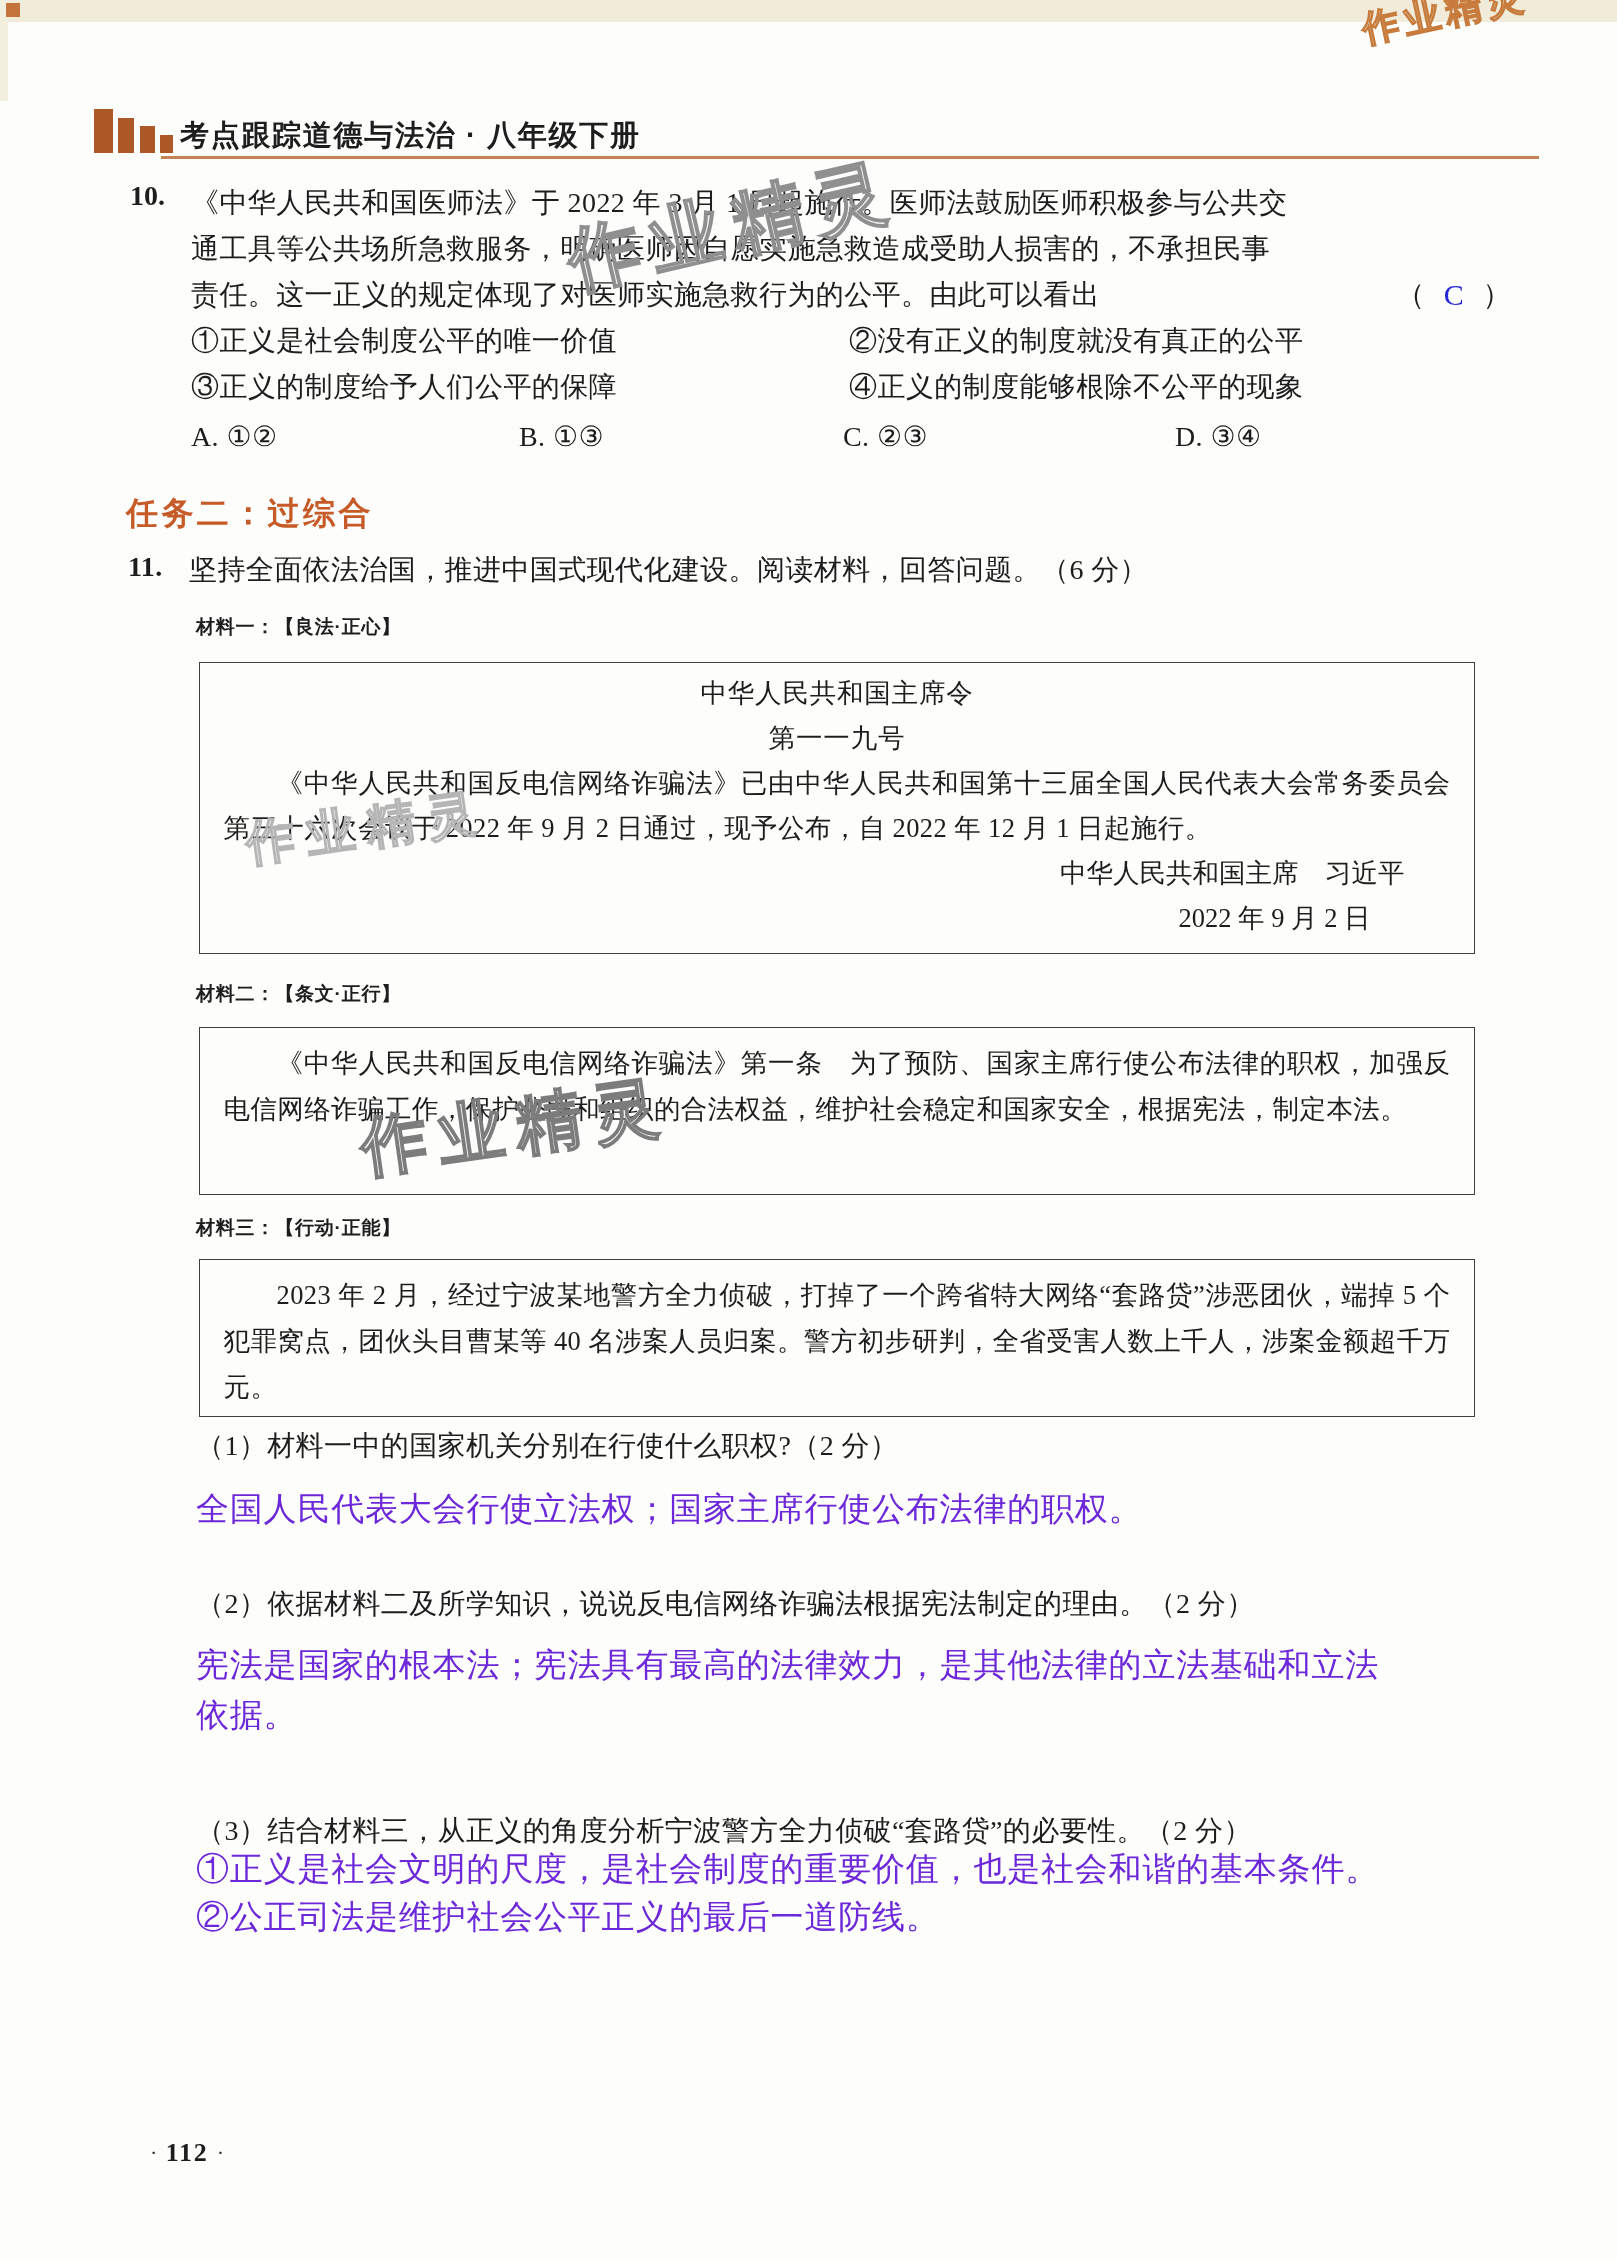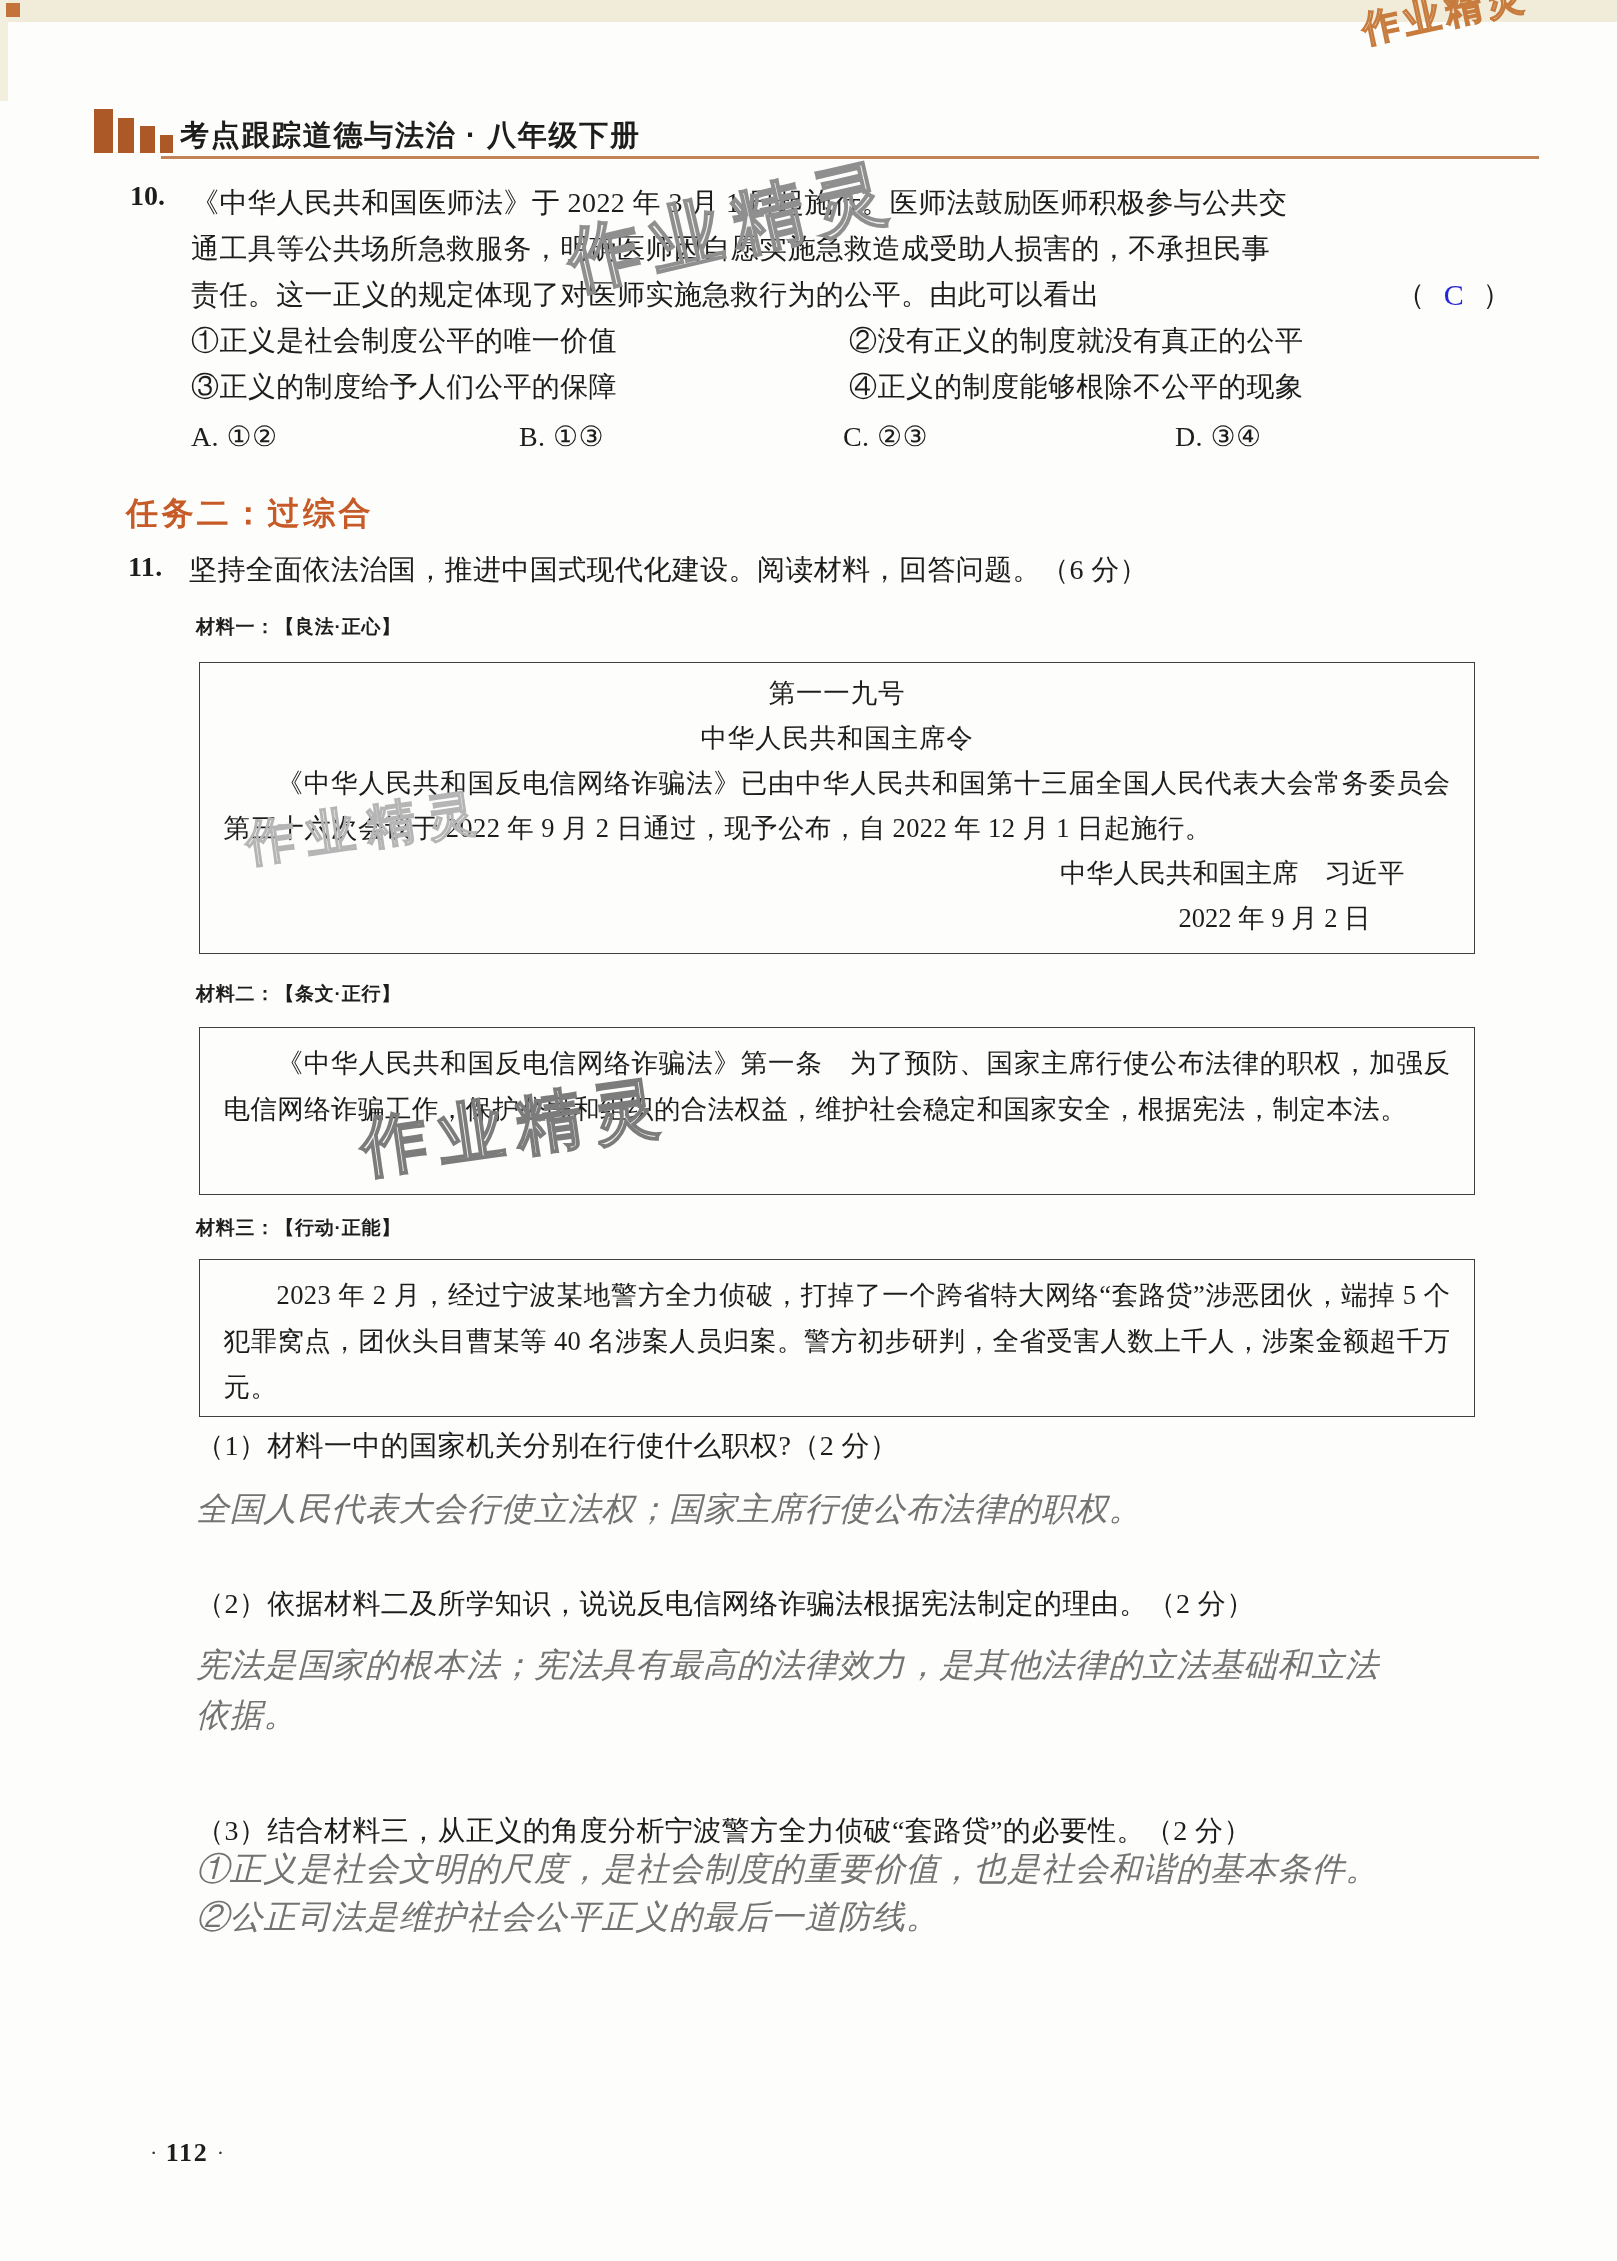--- a/index.html
+++ b/index.html
@@ -100,21 +100,21 @@
   .box2 .box-body, .box3 .box-body { line-height:46px; }
   .box-sign { text-align:right; line-height:45px; padding-right:46px; }
   .box-date { text-align:right; line-height:45px; padding-right:80px; }
 
   
   .subq { font-size:28px; letter-spacing:0.4px; white-space:nowrap; }
   .sq1 { left:196px; top:1427px; }
   .sq2 { left:196px; top:1585px; }
   .sq3 { left:196px; top:1788px;margin-top:24px; }
 
-  .blue { color:#737373; font-size:33px; letter-spacing:0.8px; line-height:50px;font-style:italic; }
+  .blue { color:#6d28d9; font-size:33px; letter-spacing:0.8px; line-height:50px; }
   .sa1 { left:196px; top:1484px; white-space:nowrap; }
   .sa2 { left:196px; top:1640px; width:1328px; }
   .sa2 .aline { white-space:nowrap; }
   .sa3 { left:196px; top:1845px; width:1328px; line-height:48px; }
   .sa3 .aline { white-space:nowrap; }
 
   
   .pagenum { left:150px; top:2138px; font-size:26px; display:flex; align-items:center; gap:8.4px; }
   .pagenum .dot { font-size:22px; color:#333; }
   .pagenum .n { font-weight:bold; letter-spacing:1.7px; }
@@ -174,22 +174,22 @@
 
   <div class="abs sec-title">任务二：过综合</div>
 
   <div class="abs q11 qtext">
     <div class="num">11.</div>
     <div>坚持全面依法治国，推进中国式现代化建设。阅读材料，回答问题。（6 分）</div>
   </div>
 
   <div class="abs mat-label ml1">材料一：【良法·正心】</div>
   <div class="abs mbox box1">
+    <div class="box-center">中华人民共和国主席令</div>
     <div class="box-center">第一一九号</div>
-    <div class="box-center">中华人民共和国主席令</div>
     <div class="box-body">《中华人民共和国反电信网络诈骗法》已由中华人民共和国第十三届全国人民代表大会常务委员会第三十六次会议于 2022 年 9 月 2 日通过，现予公布，自 2022 年 12 月 1 日起施行。</div>
     <div class="box-sign">中华人民共和国主席　习近平</div>
     <div class="box-date">2022 年 9 月 2 日</div>
   </div>
 
   <div class="abs mat-label ml2">材料二：【条文·正行】</div>
   <div class="abs mbox box2">
     <div class="box-body">《中华人民共和国反电信网络诈骗法》第一条　为了预防、国家主席行使公布法律的职权，加强反电信网络诈骗工作，保护公民和组织的合法权益，维护社会稳定和国家安全，根据宪法，制定本法。</div>
   </div>
 

